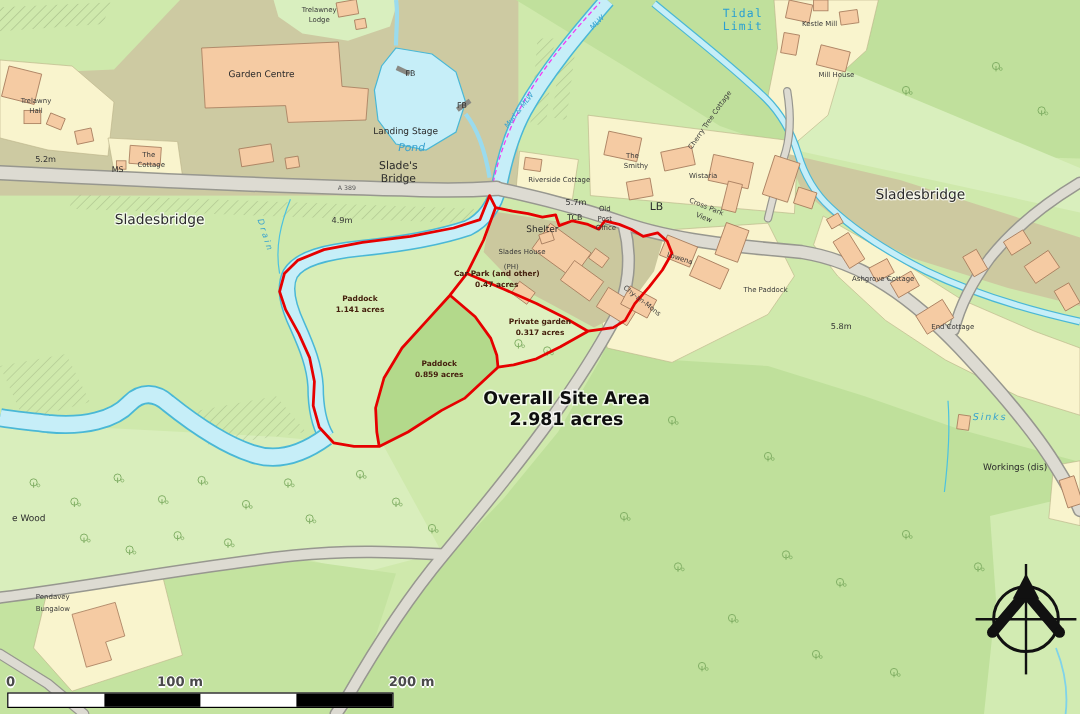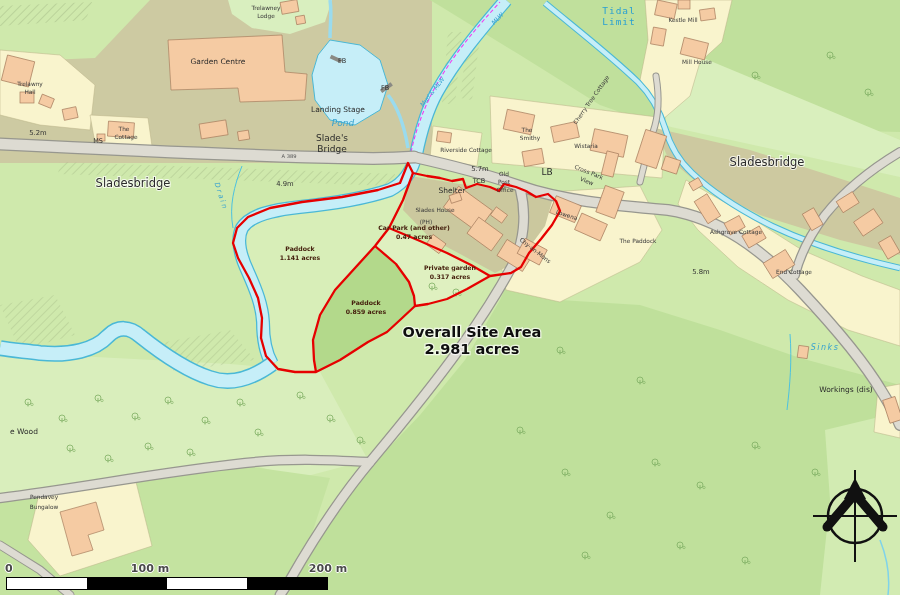--- a/index.html
+++ b/index.html
@@ -22,21 +22,21 @@
   .water-drain{font-size:7px;font-style:italic;fill:#38a2cf;letter-spacing:2px;}
   .water-sinks{font-size:8px;font-style:italic;fill:#38a2cf;letter-spacing:1.5px;}
   .water-mlw{font-size:6px;font-style:italic;fill:#38a2cf;}
   
   .scalebar{position:absolute;left:6px;bottom:3px;width:340px;height:30px;}
   .scalebar .labels{position:relative;height:15px;font-size:11px;font-weight:bold;color:#4a4a4a;
       text-shadow:-1px 0 #fff,1px 0 #fff,0 -1px #fff,0 1px #fff;}
   .scalebar .labels span{position:absolute;top:0;white-space:nowrap;}
   .sb-zero{left:-1px;}
   .sb-mid{left:144px;transform:translateX(-50%);}
-  .sb-end{left:322px;transform:translateX(-50%);}
+  .sb-end{left:337px;transform:translateX(-50%);}
   .scalebar .bar{width:320px;height:11px;border:1.5px solid #000;display:flex;background:#fff;}
   .scalebar .bar i{flex:1 0 25%;display:block;}
   .scalebar .bar i:nth-child(2),.scalebar .bar i:nth-child(4){background:#000;}
   
   .copyright{position:absolute;right:4px;bottom:6px;font-size:11.5px;font-weight:bold;color:#777;
       text-shadow:-1px 0 #f2f2f2,1px 0 #f2f2f2,0 -1px #f2f2f2,0 1px #f2f2f2,1px 1px #f2f2f2,-1px -1px #f2f2f2;}
 </style>
 </head>
 <body>
 

